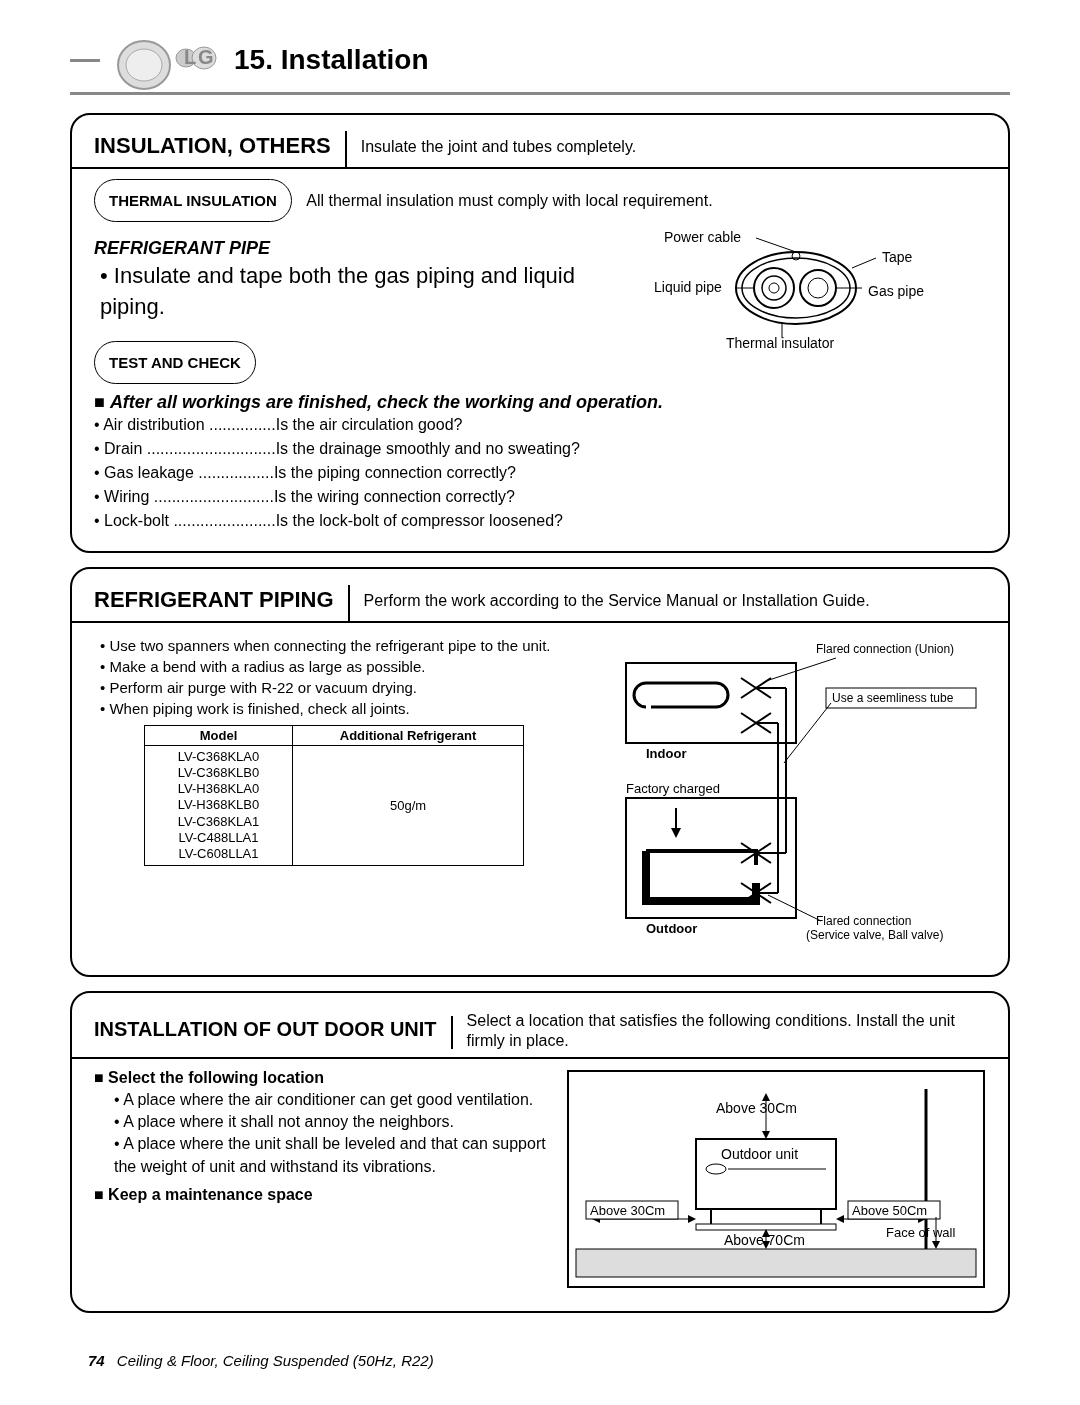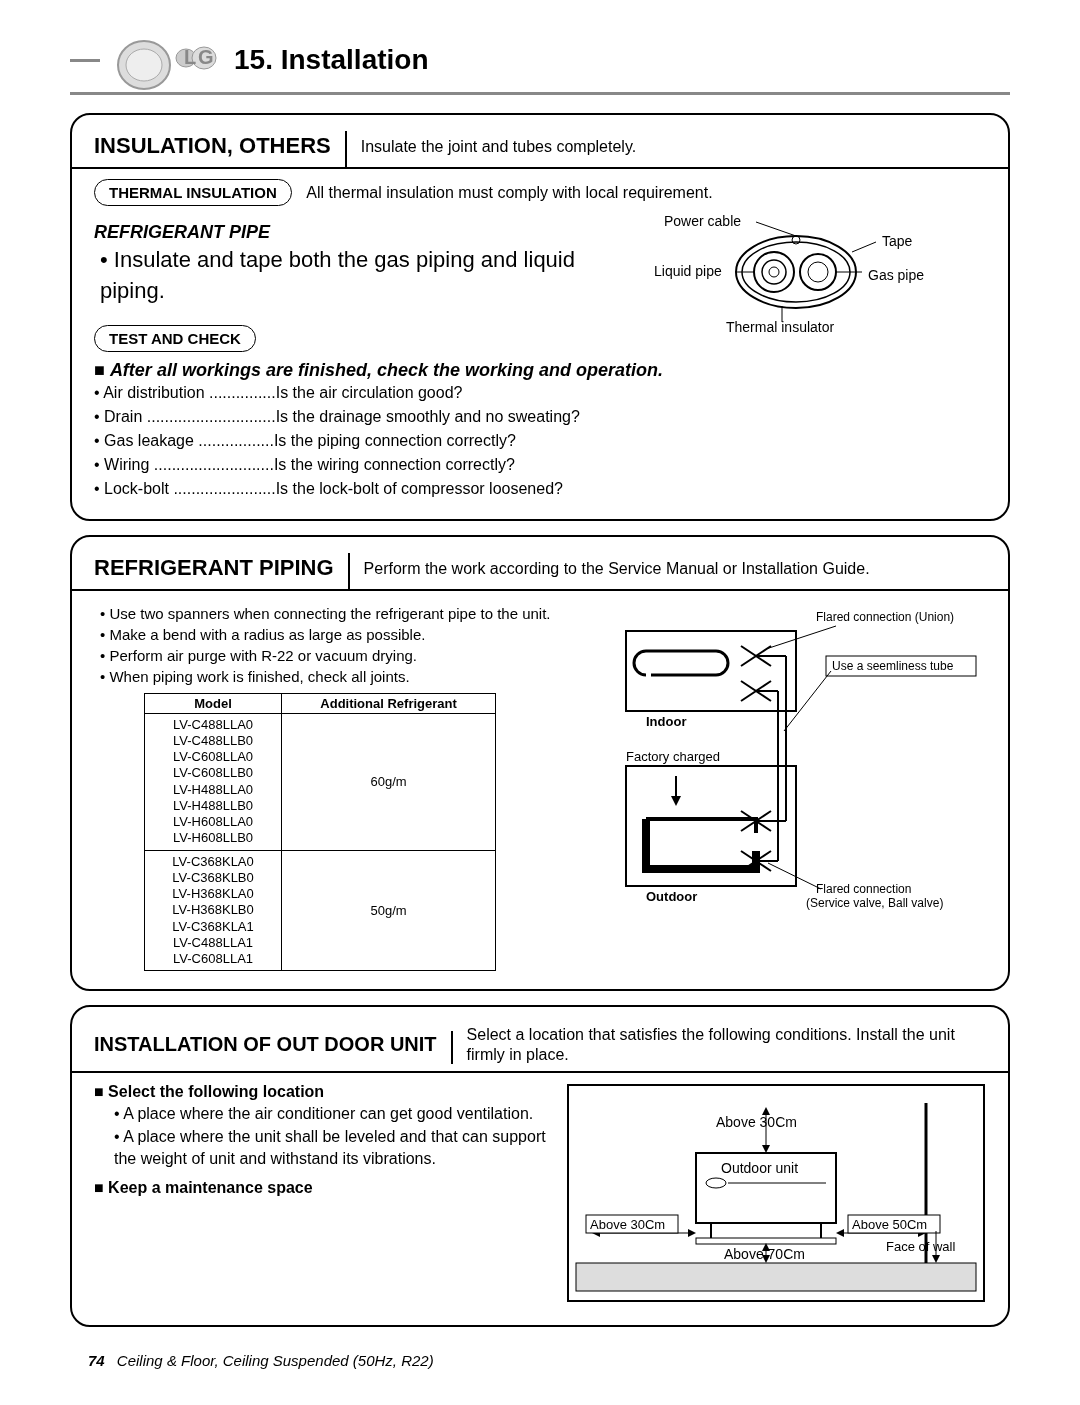--- a/index.html
+++ b/index.html
@@ -59,21 +59,21 @@
   }
   .section-head .desc {
     font-size: 16px;
     padding: 2px 14px 6px 14px;
     line-height: 1.25;
   }
   .pill {
     display: inline-block;
     border: 1.5px solid #000;
     border-radius: 999px;
-    padding: 4px 14px;
+    padding: 12px 14px;
     font-size: 15px;
     font-weight: bold;
     margin-right: 10px;
     vertical-align: middle;
   }
   .inline-note {
     font-size: 16px;
     vertical-align: middle;
   }
   .sub-h {
@@ -105,21 +105,21 @@
   }
   .check-h::before { content: "■ "; font-style: normal; }
   .dotline { font-size: 16px; line-height: 1.5; }
   .dotline .lbl::before { content: "• "; }
   .sq-bullet::before { content: "■ "; }
   .tbl {
     border-collapse: collapse;
     font-size: 13px;
     margin-top: 6px;
     margin-left: 50px;
-    width: 352px;
+    width: 380px;
   }
   .tbl th, .tbl td {
     border: 1px solid #000;
     padding: 2px 8px;
     text-align: center;
     vertical-align: middle;
   }
   .tbl th { font-weight: bold; }
   .tbl .model-list { line-height: 1.25; padding: 3px 8px; }
   .footer {
@@ -225,33 +225,20 @@
       </div>
 
       <table class="tbl">
         <tbody>
             <tr>
           <th>Model</th>
           <th>Additional Refrigerant</th>
         </tr>
         <tr>
           <td class="model-list">
-            <div>LV-C488LLA0</div>
-            <div>LV-C488LLB0</div>
-            <div>LV-C608LLA0</div>
-            <div>LV-C608LLB0</div>
-            <div>LV-H488LLA0</div>
-            <div>LV-H488LLB0</div>
-            <div>LV-H608LLA0</div>
-            <div>LV-H608LLB0</div>
-          </td>
-          <td>60g/m</td>
-        </tr>
-        <tr>
-          <td class="model-list">
             <div>LV-C368KLA0</div>
             <div>LV-C368KLB0</div>
             <div>LV-H368KLA0</div>
             <div>LV-H368KLB0</div>
             <div>LV-C368KLA1</div>
             <div>LV-C488LLA1</div>
             <div>LV-C608LLA1</div>
           </td>
           <td>50g/m</td>
         </tr>
@@ -311,20 +298,21 @@
   <div class="section-head">
     <div class="title" style="font-size:20px">INSTALLATION OF OUT DOOR UNIT</div>
     <div class="desc">Select a location that satisfies the following conditions. Install the unit firmly in place.</div>
   </div>
 
   <div class="two-col">
     <div class="left">
       <div class="sq-bullet" style="font-weight:bold;font-size:16px">Select the following location</div>
       <div class="bullets" style="font-size:16px;margin-left:20px">
         <div>A place where the air conditioner can get good ventilation.</div>
+        <div>A place where it shall not annoy the neighbors.</div>
         <div>A place where the unit shall be leveled and that can support the weight of unit and withstand its vibrations.</div>
       </div>
       <div class="sq-bullet" style="font-weight:bold;font-size:16px;margin-top:8px">Keep a maintenance space</div>
     </div>
     <div class="right outdoor-svg">
       <svg width="420" height="220" viewBox="0 0 420 220">
         <rect x="2" y="2" width="416" height="216" fill="none" stroke="#000" stroke-width="2"></rect>
 
         <rect x="10" y="180" width="400" height="28" fill="#ddd" stroke="#000"></rect>
 

